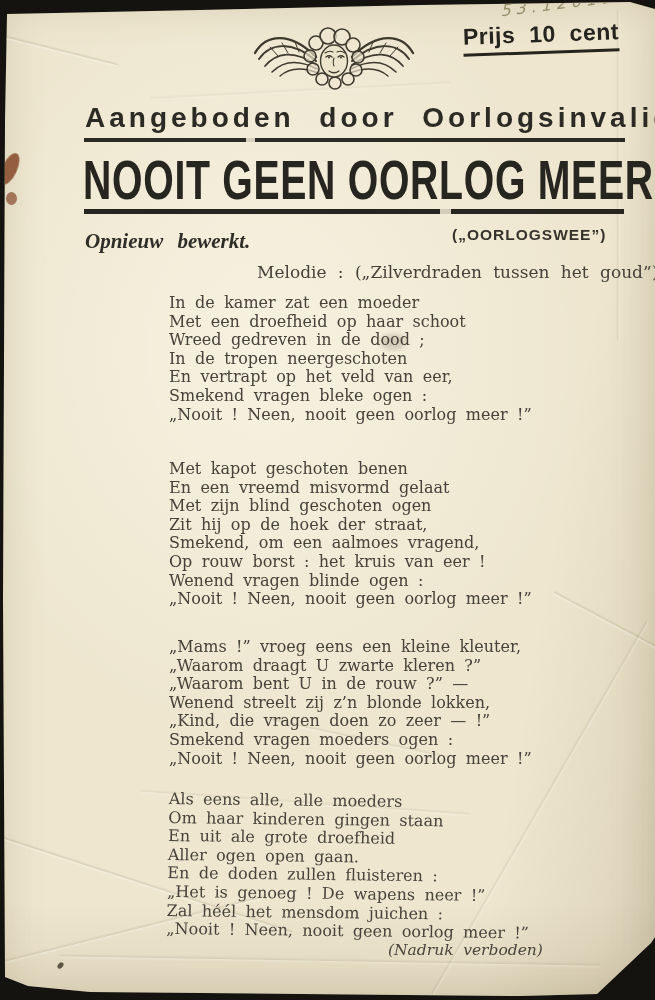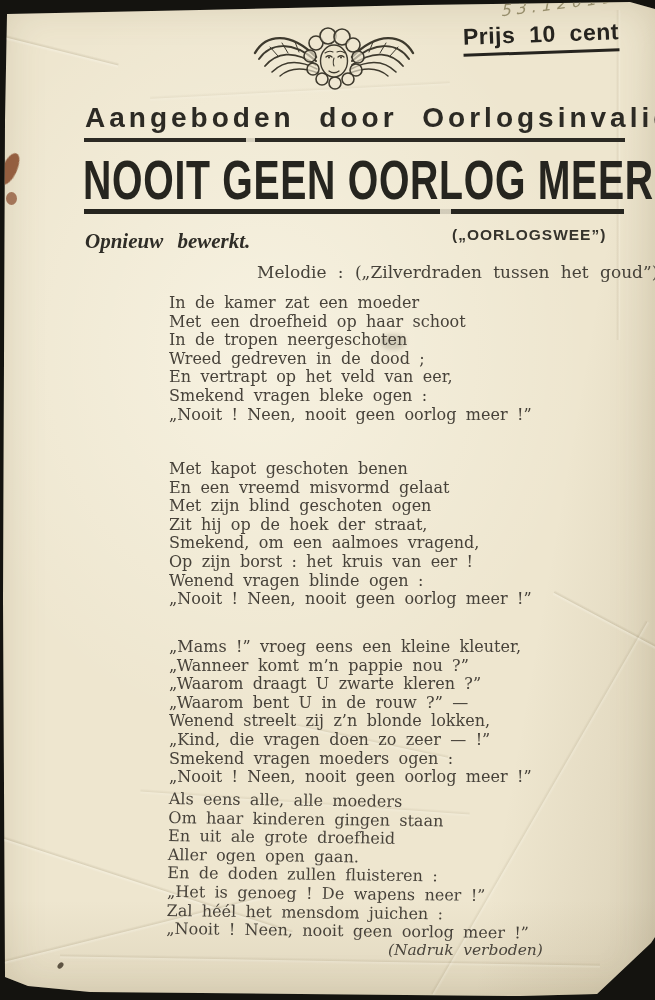--- a/index.html
+++ b/index.html
@@ -163,39 +163,38 @@
   <div class="abs offered-rule"></div>
   <div class="abs main-title">NOOIT GEEN OORLOG MEER !</div>
   <div class="abs title-rule"></div>
   <div class="abs edition">Opnieuw bewerkt.</div>
   <div class="abs series">(„OORLOGSWEE”)</div>
   <div class="abs melody">Melodie : („Zilverdraden tussen het goud”)</div>
 
   <div class="verse" style="top:294px;">
       <div>In de kamer zat een moeder</div>
       <div>Met een droefheid op haar schoot</div>
+      <div>Wreed gedreven in de dood ;</div>
       <div>In de tropen neergeschoten</div>
-      <div>Wreed gedreven in de dood ;</div>
       <div>En vertrapt op het veld van eer,</div>
       <div>Smekend vragen bleke ogen :</div>
       <div>„Nooit ! Neen, nooit geen oorlog meer !”</div>
     </div>
   <div class="verse" style="top:460px;">
       <div>Met kapot geschoten benen</div>
       <div>En een vreemd misvormd gelaat</div>
       <div>Met zijn blind geschoten ogen</div>
       <div>Zit hij op de hoek der straat,</div>
       <div>Smekend, om een aalmoes vragend,</div>
-      <div>Op zijn borst : het kruis van eer !</div>
+      <div>Op rouw borst : het kruis van eer !</div>
       <div>Wenend vragen blinde ogen :</div>
       <div>„Nooit ! Neen, nooit geen oorlog meer !”</div>
     </div>
   <div class="verse" style="top:638px;">
       <div>„Mams !” vroeg eens een kleine kleuter,</div>
-      <div>„Wanneer komt m’n pappie nou ?”</div>
       <div>„Waarom draagt U zwarte kleren ?”</div>
       <div>„Waarom bent U in de rouw ?”  —</div>
       <div>Wenend streelt zij z’n blonde lokken,</div>
       <div>„Kind, die vragen doen zo zeer — !”</div>
       <div>Smekend vragen moeders ogen :</div>
       <div>„Nooit ! Neen, nooit geen oorlog meer !”</div>
     </div>
   <div class="verse verse-4" style="top:790px;">
       <div>Als eens alle, alle moeders</div>
       <div>Om haar kinderen gingen staan</div>

